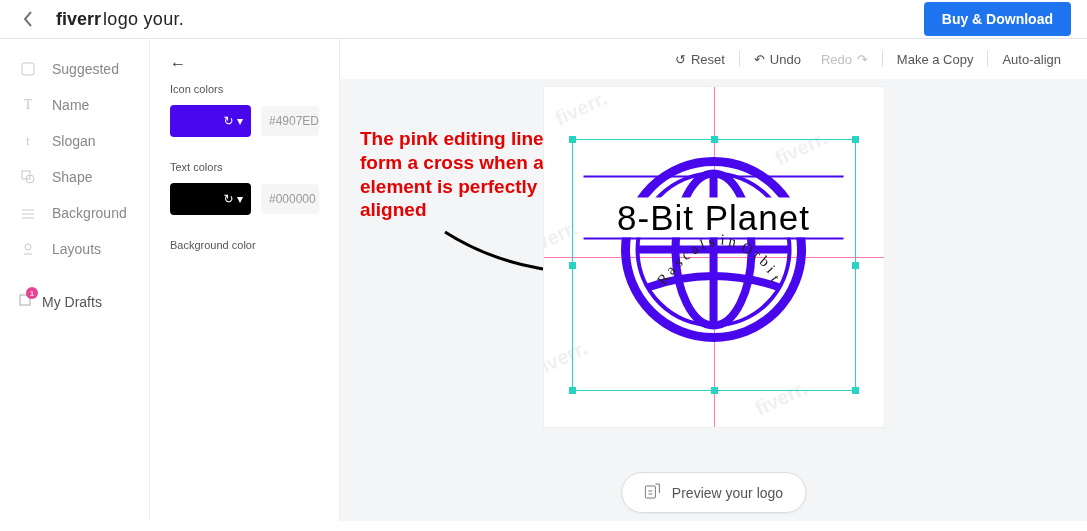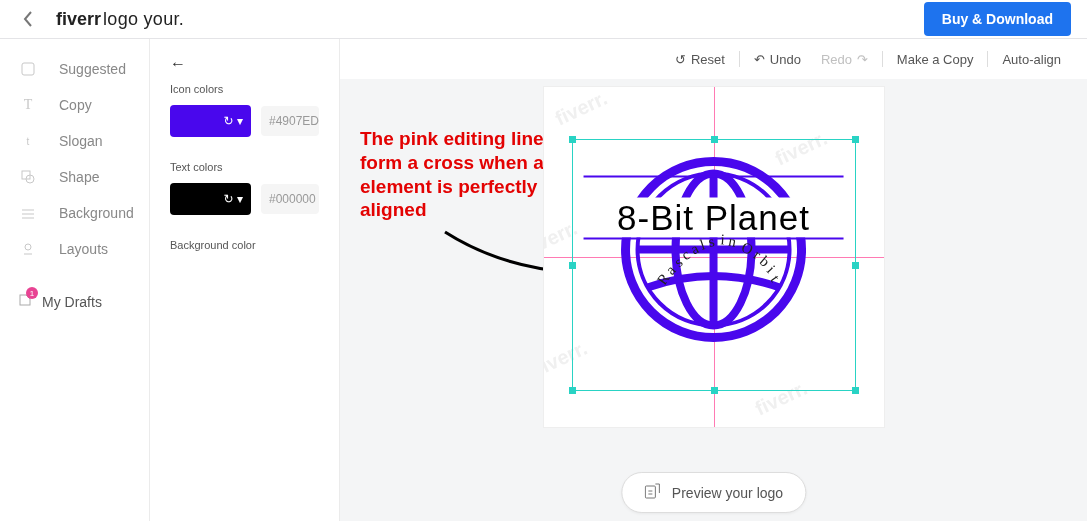--- a/index.html
+++ b/index.html
@@ -5,21 +5,21 @@
   * { box-sizing: border-box; margin: 0; padding: 0; }
   body { font-family: -apple-system, BlinkMacSystemFont, "Segoe UI", Helvetica, Arial, sans-serif; font-size: 14px; color: #222; background: #fff; width: 1087px; height: 531px; overflow: hidden; }
   .topbar { height: 39px; border-bottom: 1px solid #e4e4e7; display: flex; align-items: center; padding: 0 16px; gap: 16px; }
   .back-btn { width: 24px; height: 24px; display:flex; align-items:center; justify-content:center; color:#555; cursor:pointer; }
   .brand { font-weight: 400; font-size: 18px; display:flex; align-items:baseline; gap:2px; }
   .brand .bold { font-weight: 800; }
   .brand .thin { font-weight: 300; letter-spacing: 0.3px; }
   .buy-btn { margin-left: auto; background: #1e73ee; color: #fff; border: none; border-radius: 4px; padding: 9px 18px; font-weight: 600; font-size: 14px; cursor:pointer; }
   .main { display: flex; height: calc(531px - 49px); }
   .sidenav { width: 150px; border-right: 1px solid #ebebeb; padding-top: 12px; display:flex; flex-direction:column; }
-  .nav-item { display:flex; align-items:center; gap:24px; padding: 10px 18px; color:#888; font-size:14px; cursor:pointer; border-left: 3px solid transparent; }
+  .nav-item { display:flex; align-items:center; gap:17px; padding: 10px 18px; color:#888; font-size:14px; cursor:pointer; border-left: 3px solid transparent; }
   .nav-item.active { color:#3a6ff0; border-left-color:#3a6ff0; background:#f8f9ff; }
   .nav-item .nav-icon { width:14px; height:14px; display:inline-flex; align-items:center; justify-content:center; opacity:0.65; }
   .nav-item.active .nav-icon { opacity:1; }
   .sidenav-gap { flex:0 0 12px; }
   .drafts { display:flex; align-items:center; gap:10px; padding: 10px 18px; color:#555; font-size:14px; cursor:pointer; margin-top: 4px; position:relative; }
   .drafts .badge { position:absolute; left:26px; top:4px; width:12px;height:12px; background:#e84393; color:#fff; font-size:8px; display:flex; align-items:center; justify-content:center; border-radius:50%; }
   .panel { width: 190px; border-right: 1px solid #ebebeb; padding: 14px 20px 0 20px; }
   .panel-back { font-size:16px; color:#333; cursor:pointer; margin-bottom: 12px; display:inline-block; }
   .panel-label { font-size:11px; color:#555; margin-bottom: 10px; }
   .color-row { display:flex; align-items:center; gap:10px; margin-bottom: 24px; }
@@ -75,21 +75,21 @@
           <svg width="14" height="14">
             <rect x="1" y="1" width="12" height="12" rx="2" stroke="#aaa" fill="none"></rect>
           </svg>
         </span>
       <span>Suggested</span>
     </div>
     <div class="nav-item">
       <span class="nav-icon">
           <span style="font-family:serif;color:#aaa">T</span>
         </span>
-      <span>Copy</span>
+      <span>Name</span>
     </div>
     <div class="nav-item">
       <span class="nav-icon">
           <span style="font-size:10px;color:#aaa">t</span>
         </span>
       <span>Slogan</span>
     </div>
     <div class="nav-item">
       <span class="nav-icon">
           <svg width="14" height="14">

